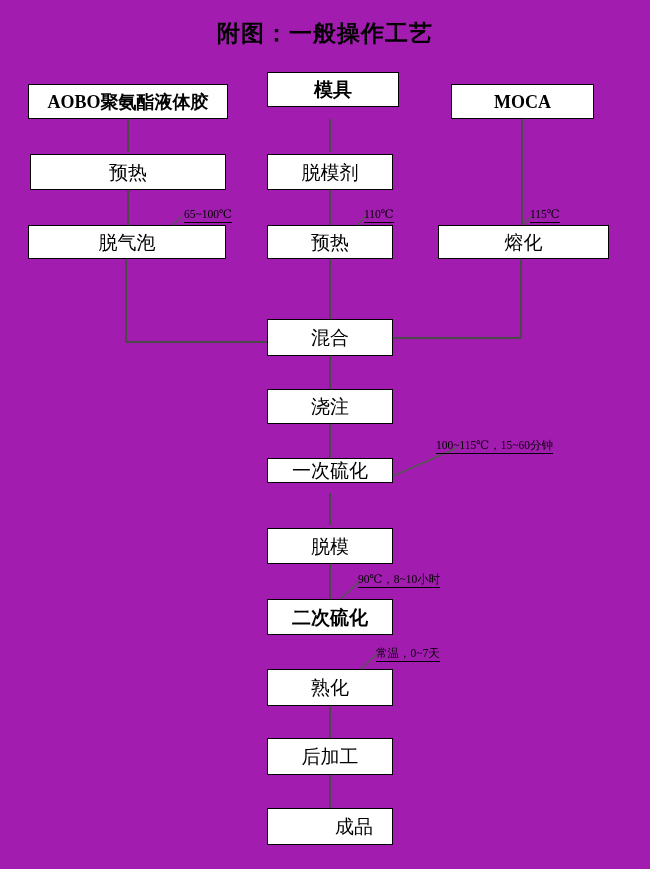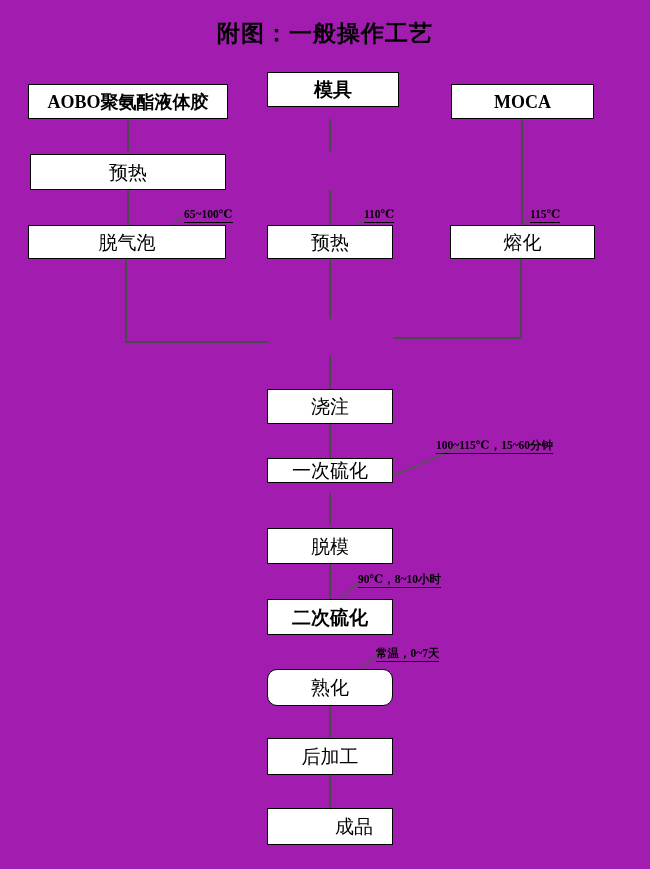--- a/index.html
+++ b/index.html
@@ -49,21 +49,21 @@
   .conn {
     position: absolute;
     background: #4a4a4a;
     z-index: 1;
   }
   .conn.v { width: 1.6px; }
   .conn.h { height: 1.6px; }
   .annot {
     position: absolute;
     font-size: 11.5px;
-    font-weight: bold;
+    font-weight: normal;
     font-family: "Liberation Serif", "DejaVu Serif", serif;
     white-space: nowrap;
     border-bottom: 1.4px solid #000000;
     padding-bottom: 1px;
     line-height: 1.1;
     z-index: 4;
   }
   .leader {
     position: absolute;
     z-index: 2;
@@ -130,26 +130,28 @@
   <div class="annot" style="left:530px; top:208px;text-align:center;">115℃</div>
   <div class="annot" style="left:436px; top:439px;text-align:center;">100~115℃，15~60分钟</div>
   <div class="annot" style="left:358px; top:573px;">90℃，8~10小时</div>
   <div class="annot" style="left:376px; top:647px;">常温，0~7天</div>
 
   <div class="node bold" style="left:28px; top:84px; width:200px; height:35px;">AOBO聚氨酯液体胶</div>
   <div class="node" style="left:267px; top:72px; width:132px; height:35px;font-weight:bold;">模具</div>
   <div class="node bold" style="left:451px; top:84px; width:143px; height:35px;">MOCA</div>
 
   <div class="node" style="left:30px; top:154px; width:196px; height:36px;">预热</div>
+  <div class="node" style="left:267px; top:154px; width:126px; height:36px;">脱模剂</div>
 
   <div class="node" style="left:28px; top:225px; width:198px; height:34px;">脱气泡</div>
   <div class="node" style="left:267px; top:225px; width:126px; height:34px;">预热</div>
-  <div class="node" style="left:450px; top:225px; width:145px; height:34px;text-align:right;">熔化</div>
+  <div class="node" style="left:438px; top:225px; width:171px; height:34px;text-align:right;">熔化</div>
 
+  <div class="node" style="left:267px; top:319px; width:126px; height:37px;">混合</div>
   <div class="node" style="left:267px; top:389px; width:126px; height:35px;">浇注</div>
   <div class="node" style="left:267px; top:458px; width:126px; height:25px;">一次硫化</div>
   <div class="node" style="left:267px; top:528px; width:126px; height:36px;">脱模</div>
   <div class="node" style="left:267px; top:599px; width:126px; height:36px;font-weight:bold;">二次硫化</div>
-  <div class="node" style="left:267px; top:669px; width:126px; height:37px;border-radius:10px;">熟化</div>
+  <div class="node" style="left:267px; top:669px; width:126px; height:37px;">熟化</div>
   <div class="node" style="left:267px; top:738px; width:126px; height:37px;">后加工</div>
   <div class="node" style="left:267px; top:808px; width:126px; height:37px;padding-left:48px;">成品</div>
 
 </div>
 
 </body></html>

